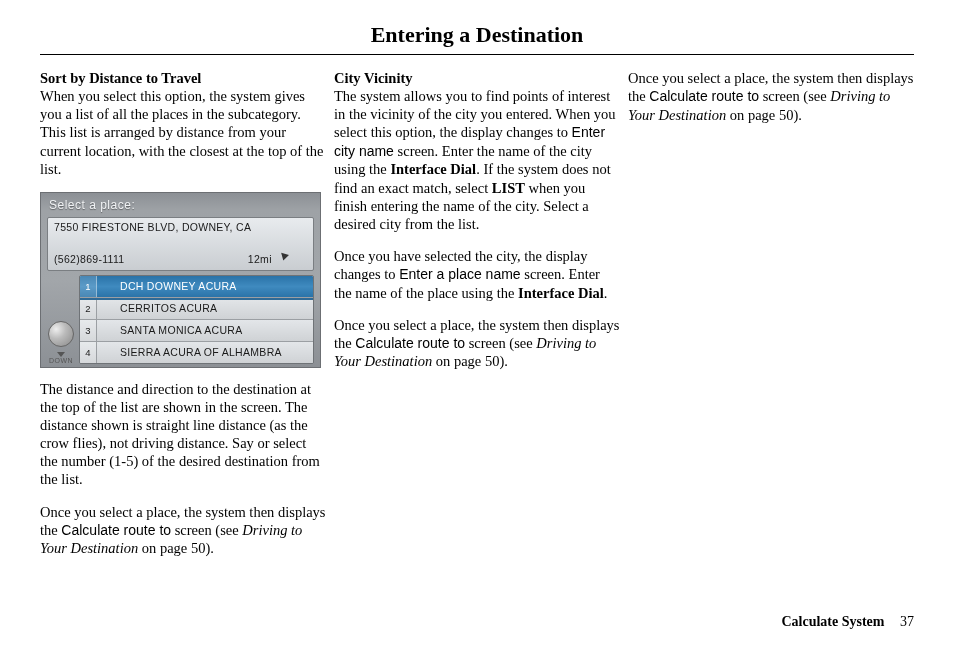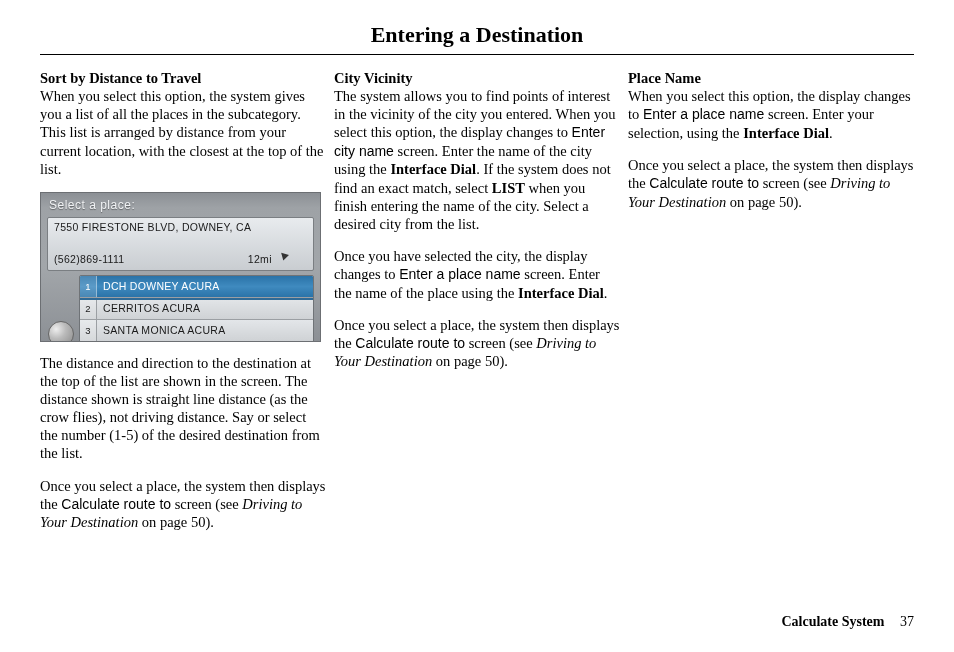--- a/index.html
+++ b/index.html
@@ -49,21 +49,21 @@
   .sans {
     font-family: Arial, Helvetica, sans-serif;
     font-size: 14px;
   }
   .ital { font-style: italic; }
   .bold { font-weight: bold; }
 
   
   .nav-screen {
     width: 281px;
-    height: 150px;
+    height: 176px;
     background: linear-gradient(180deg, #8c9095 0%, #9ea2a6 10%, #a2a6aa 50%, #8c9095 100%);
     border: 1px solid #6c6f73;
     margin: 6px 0 12px 0;
     box-sizing: border-box;
     position: relative;
     font-family: Arial, Helvetica, sans-serif;
     color: #1a1a1a;
     overflow: hidden;
   }
   .nav-title {
@@ -165,21 +165,21 @@
   .nav-num{
     width:16px;
     text-align:center;
     font-size:9.5px;
     border-right:1px solid #9b9fa3;
     height:100%;
     display:flex;align-items:center;justify-content:center;
     background:rgba(255,255,255,.15);
   }
   .nav-row.hl .nav-num{ border-right-color: rgba(255,255,255,.4); }
-  .nav-label{ padding-left:6px; }
+  .nav-label{ padding-left:23px; }
 
   .footer {
     position: absolute;
     bottom: 22px;
     right: 40px;
     font-size: 14px;
   }
   .footer .ns { font-weight: bold; }
   .footer .pg { font-weight: normal; margin-left: 12px; }
 </style>
@@ -251,24 +251,20 @@
       <p>
         <span>Once you have selected the city, the display changes to </span><span class="sans">Enter a place name</span><span> screen. Enter the name of the place using the </span><span class="bold">Interface Dial</span><span>.</span>
       </p>
       <p>
         <span>Once you select a place, the system then displays the </span><span class="sans">Calculate route to</span><span> screen (see </span><span class="ital">Driving to Your Destination</span><span> on page 50).</span>
       </p>
     </div>
 
     <div class="col">
       <p>
-        <span class="subhead">Place Name</span><br>
-        <span>When you select this option, the display changes to </span><span class="sans">Enter a place name</span><span> screen. Enter your selection, using the </span><span class="bold">Interface Dial</span><span>.</span>
-      </p>
-      <p>
         <span>Once you select a place, the system then displays the </span><span class="sans">Calculate route to</span><span> screen (see </span><span class="ital">Driving to Your Destination</span><span> on page 50).</span>
       </p>
     </div>
 
   </div>
 
   <div class="footer">
     <span class="ns">Calculate System</span>
     <span class="pg">37</span>
   </div>

